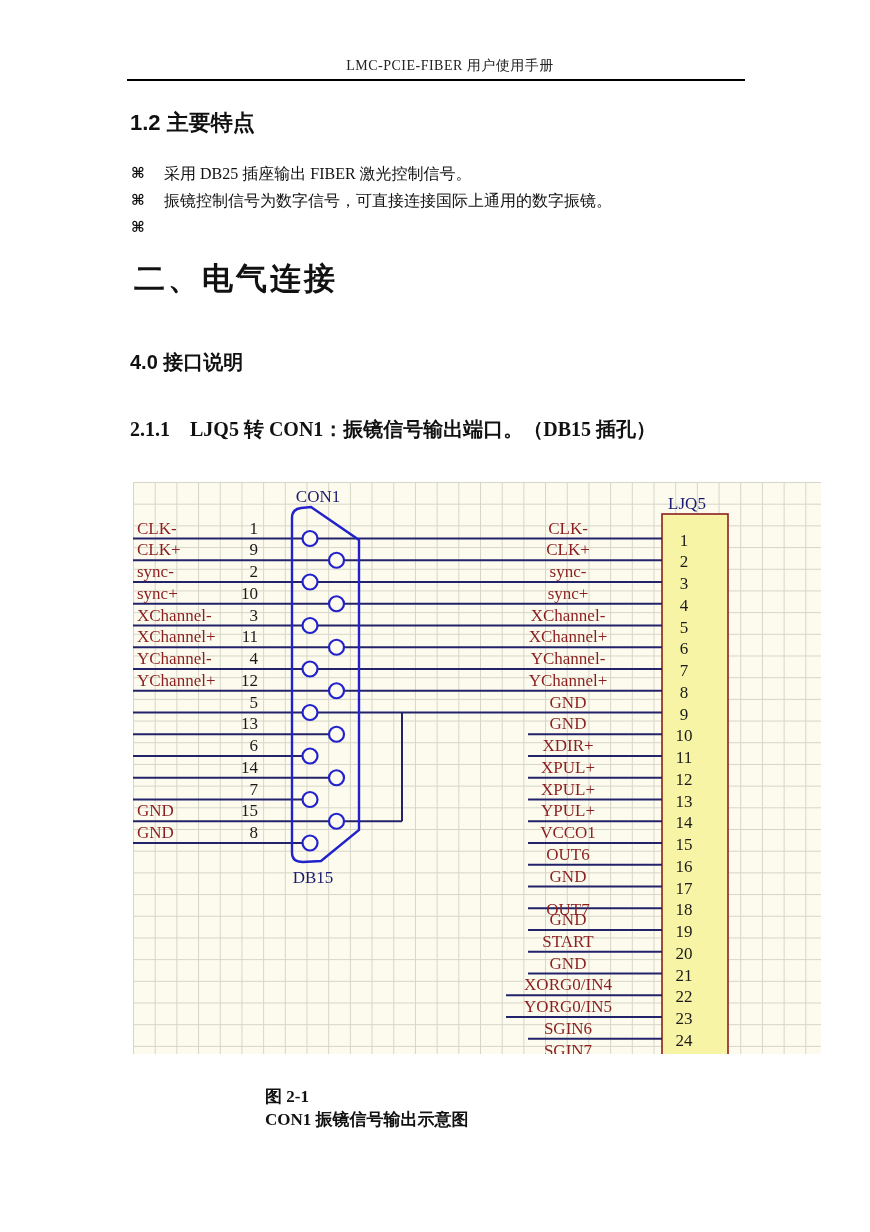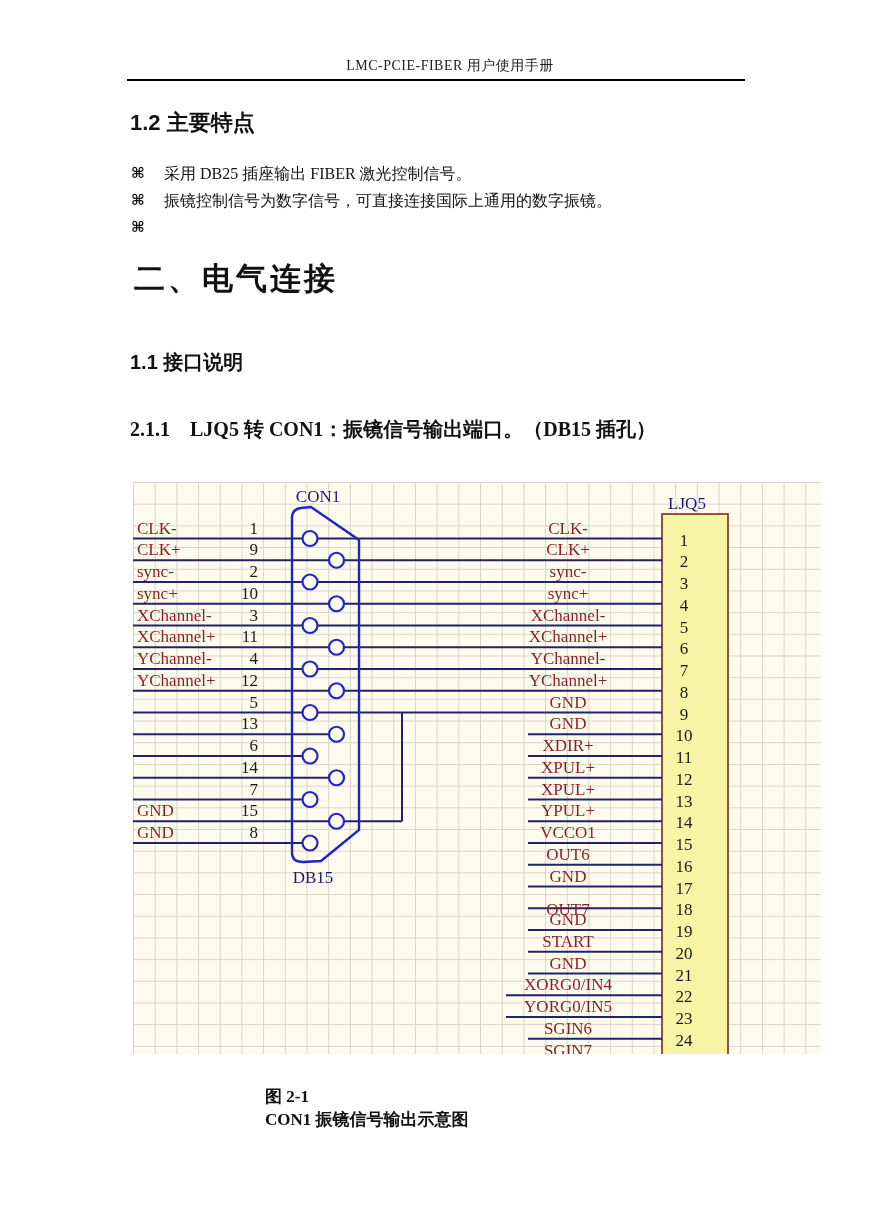--- a/index.html
+++ b/index.html
@@ -74,21 +74,21 @@
     <div class="bullet-row">
       <span class="bullet-glyph">⌘</span>
       <span>振镜控制信号为数字信号，可直接连接国际上通用的数字振镜。</span>
     </div>
     <div class="bullet-row">
       <span class="bullet-glyph">⌘</span>
     </div>
   </div>
 
 <div class="abs h-chapter">二、电气连接</div>
-<div class="abs h-21">1.1 接口说明</div>
+<div class="abs h-21">4.0 接口说明</div>
 <div class="abs h-211">2.1.1　LJQ5 转 CON1：振镜信号输出端口。（DB15 插孔）</div>
 
 <div class="abs diagram" id="diagram">
   <svg id="dsvg" width="608" height="572" viewBox="0 0 608 572">
     <rect class="ljq5-box" x="529" y="32" width="66" height="545"></rect>
     <g id="g-wires">
         <line x1="0" y1="56.5" x2="529" y2="56.5" class="wire"></line>
         <line x1="0" y1="78.25" x2="529" y2="78.25" class="wire"></line>
         <line x1="0" y1="100" x2="529" y2="100" class="wire"></line>
         <line x1="0" y1="121.75" x2="529" y2="121.75" class="wire"></line>

